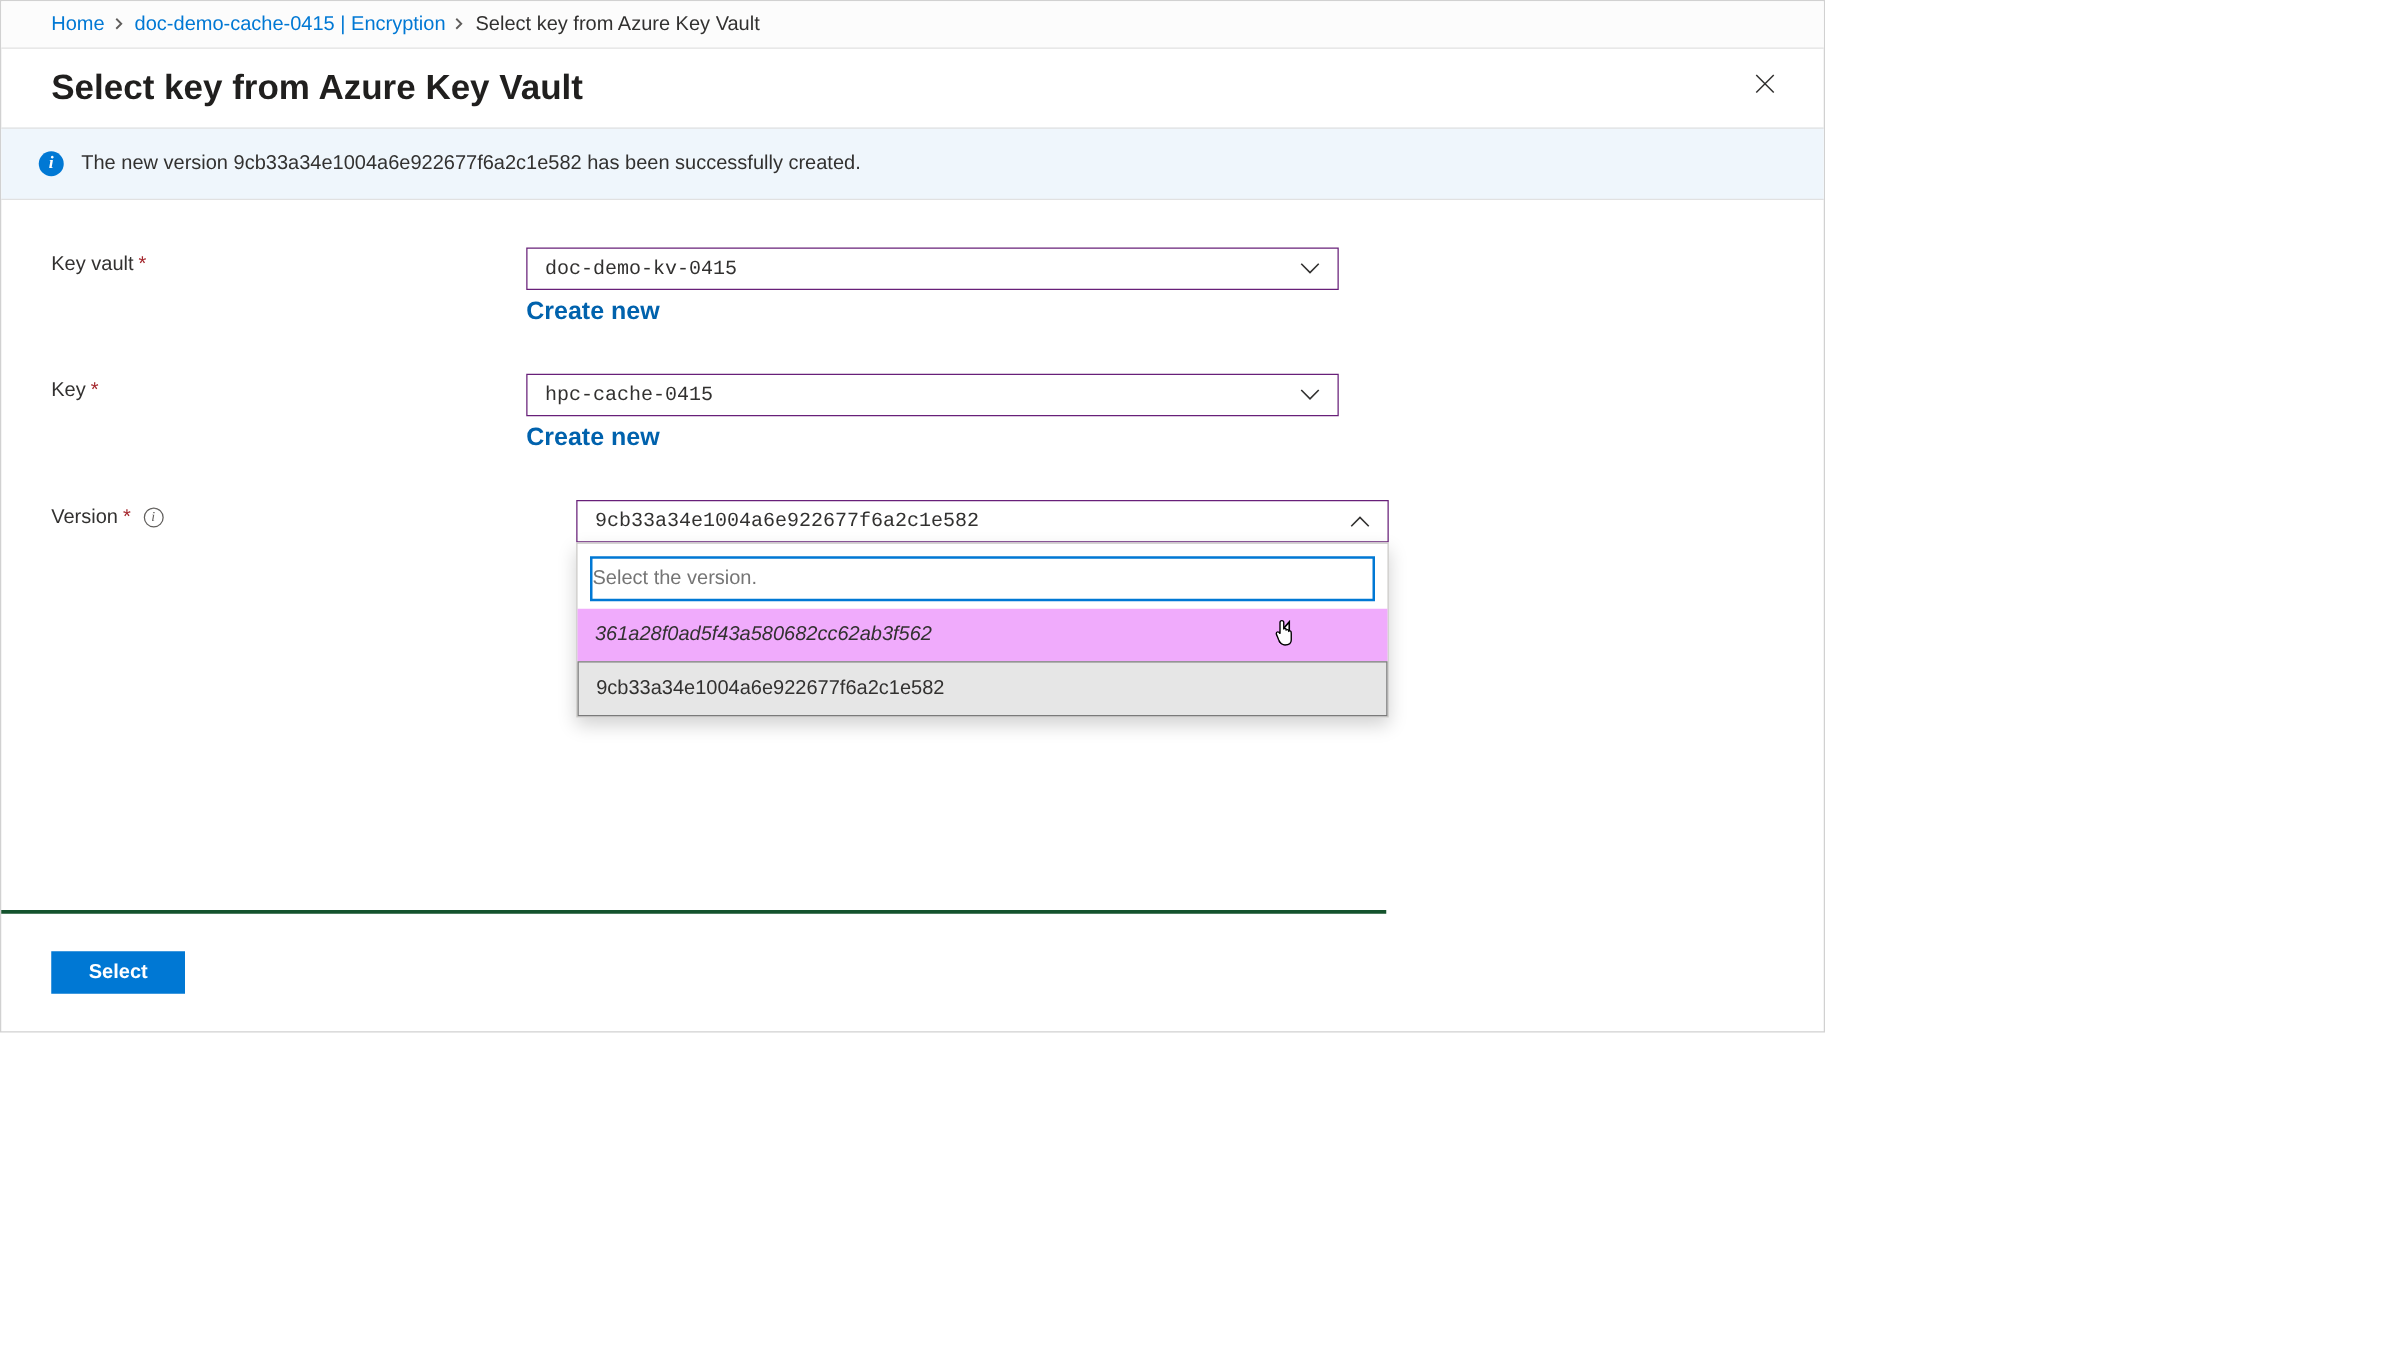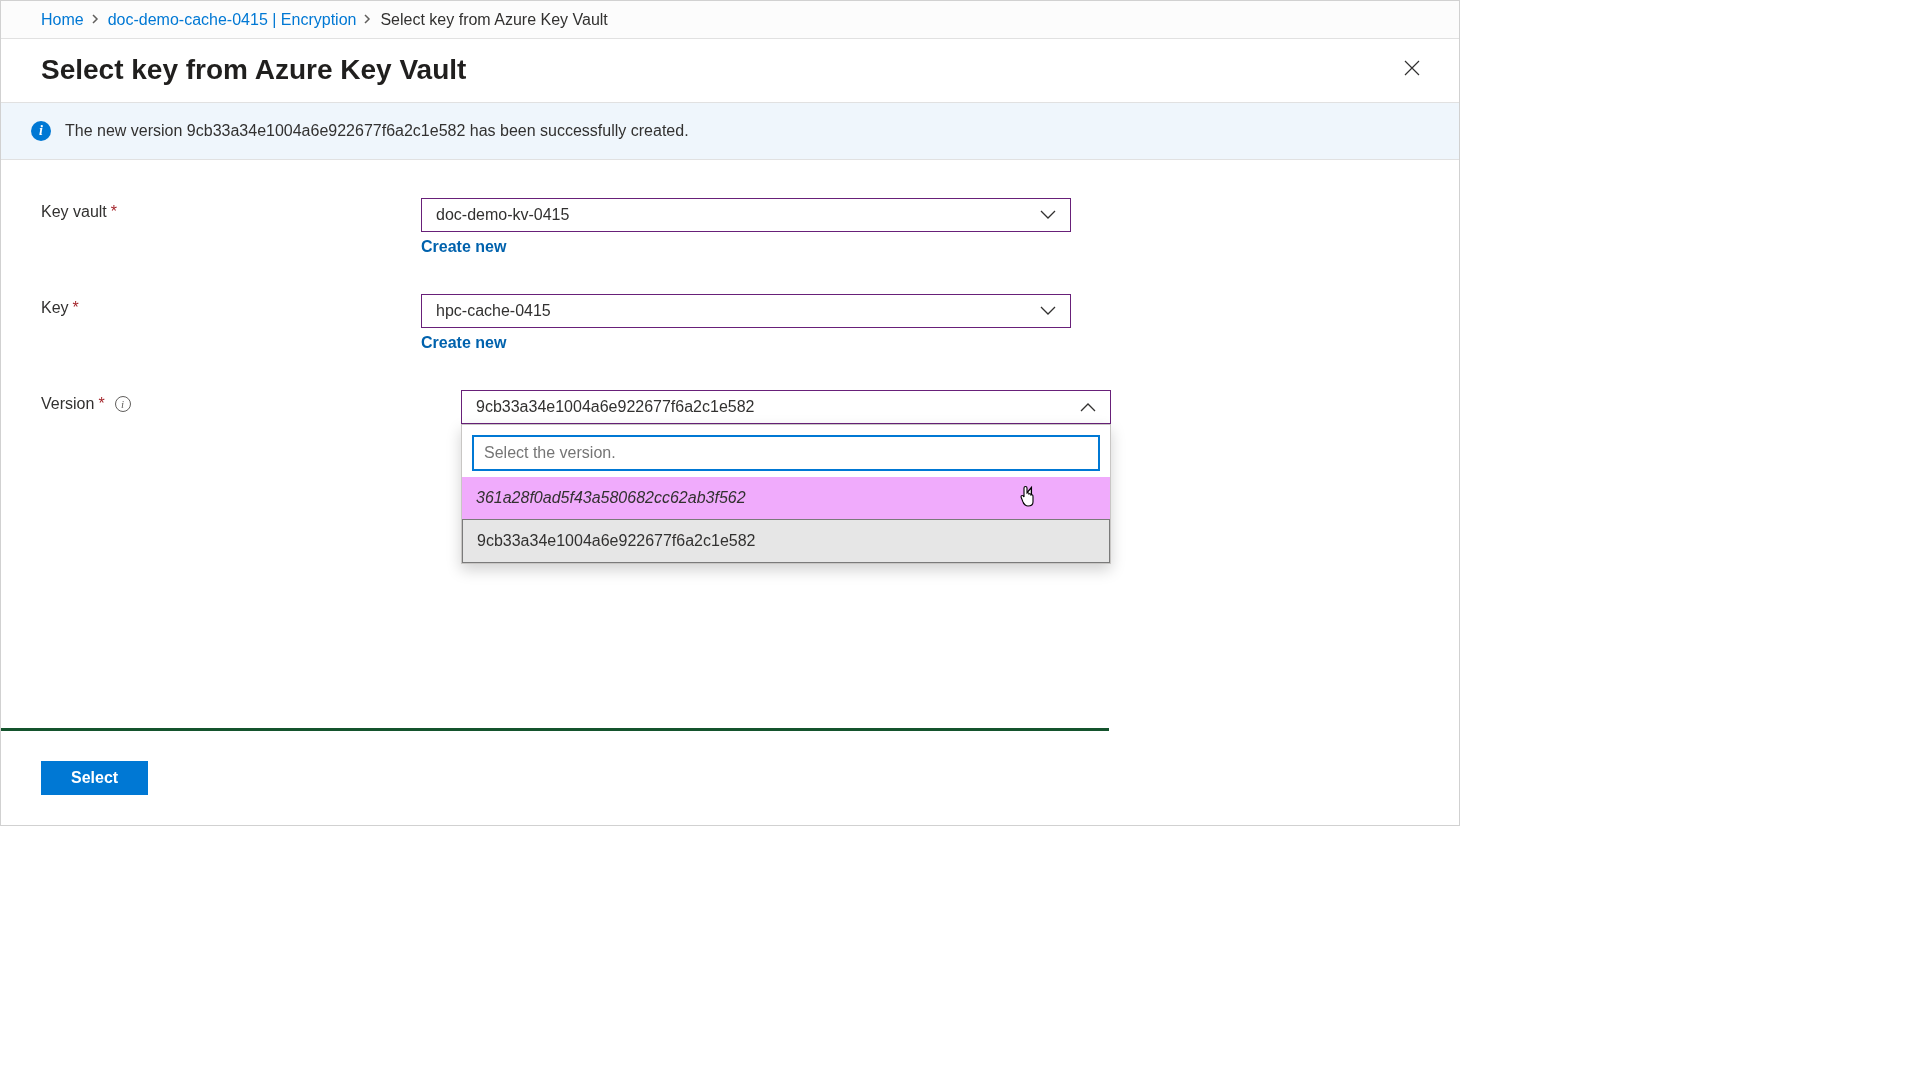--- a/index.html
+++ b/index.html
@@ -134,30 +134,31 @@
     .select-box {
       border: 1px solid #682079;
       height: 34px;
       display: flex;
       align-items: center;
       justify-content: space-between;
       padding: 0 14px;
       font-size: 16px;
       cursor: pointer;
       background: #fff;
+      font-family: Liberation Mono, monospace;
     }
     .chevron {
       display: inline-block;
     }
     .chevron svg {
       display: block;
     }
     .link-action {
       color: #0062ad;
-      font-size: 16px;
+      font-size: 20px;
       font-weight: 600;
       margin-top: 6px;
       display: inline-block;
       cursor: pointer;
     }
     .dropdown-panel {
       position: absolute;
       top: 34px;
       left: 0;
       right: 0;
@@ -166,21 +167,21 @@
       box-shadow: 0 6px 14px rgba(0,0,0,0.18);
       z-index: 10;
     }
     .dropdown-search {
       padding: 10px 10px 6px 10px;
     }
     .dropdown-search input {
       width: 100%;
       height: 36px;
       border: 2px solid #0078d4;
-      padding: 0 10px;
+      padding: 0 0;
       font-size: 16px;
       font-family: inherit;
       outline: none;
     }
     .dropdown-option {
       padding: 12px 14px;
       font-size: 16px;
       cursor: pointer;
       position: relative;
     }

